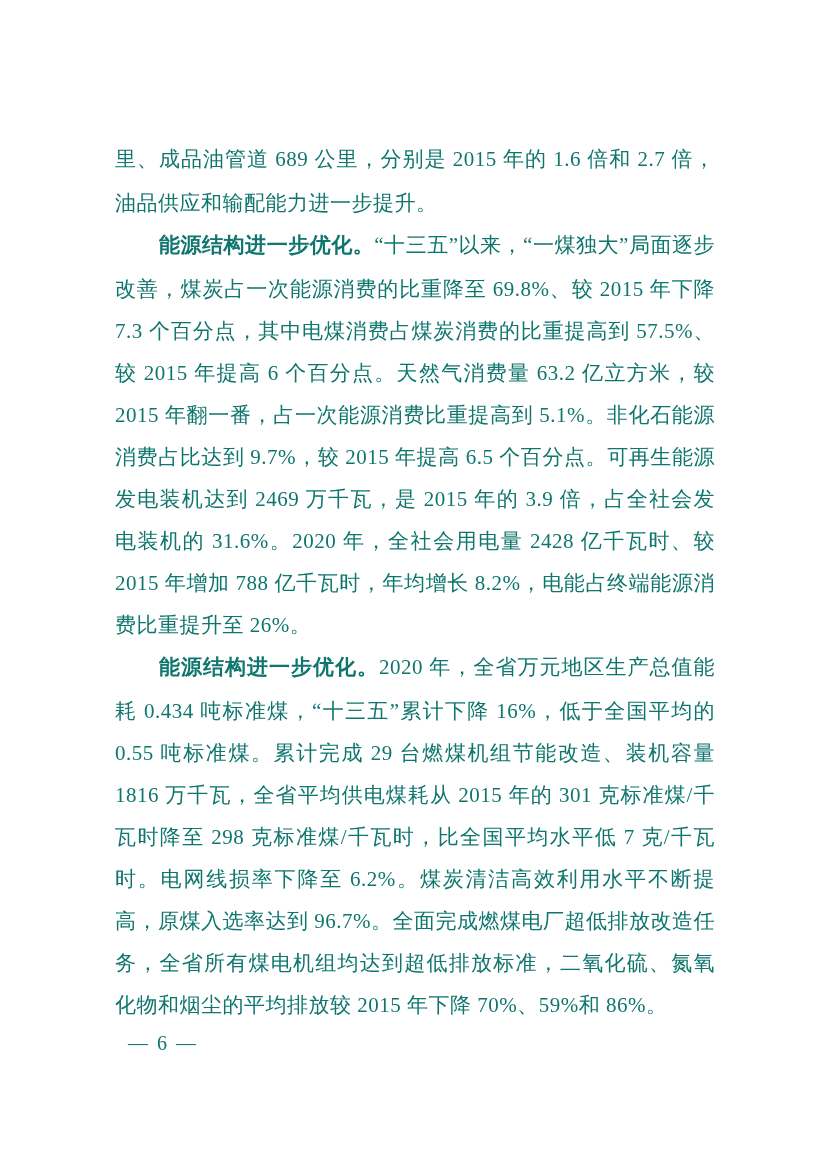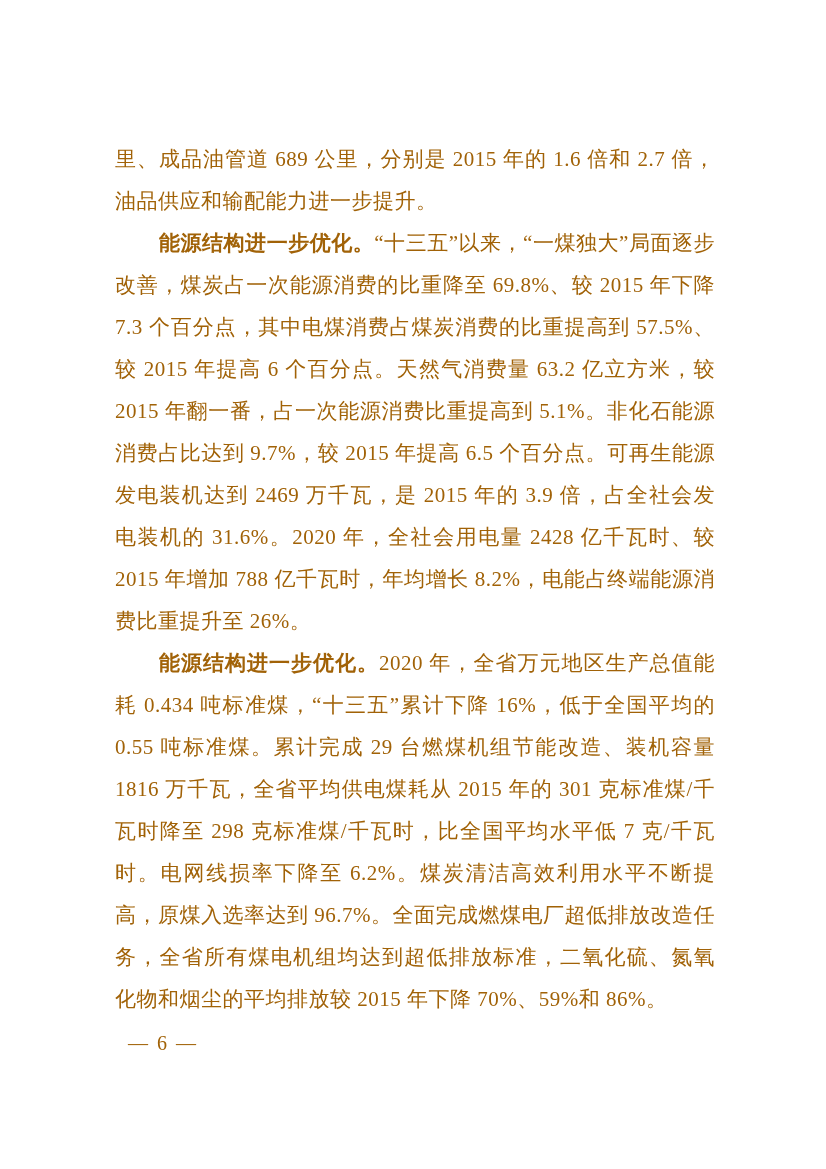--- a/index.html
+++ b/index.html
@@ -5,21 +5,21 @@
   html, body {
     margin: 0;
     padding: 0;
     background: #ffffff;
   }
   .page {
     position: relative;
     width: 826px;
     height: 1169px;
     background: #ffffff;
-    color: #a16207;
+    color: #0f766e;
     font-family: "Liberation Serif", "DejaVu Serif", serif;
     overflow: hidden;
   }
   .content {
     position: absolute;
     left: 115px;
     top: 138px;
     width: 600px;
     font-size: 21px;
     line-height: 42px;
@@ -28,20 +28,21 @@
   }
   .para {
     margin: 0;
     padding: 0;
   }
   .para.indent {
     text-indent: 44px;
   }
   .lead {
     font-weight: bold;
+    font-family: Liberation Mono, monospace;
   }
   .footer {
     position: absolute;
     left: 128px;
     top: 1028px;
     font-size: 20px;
     line-height: 30px;
     letter-spacing: 2px;
   }
 </style>

